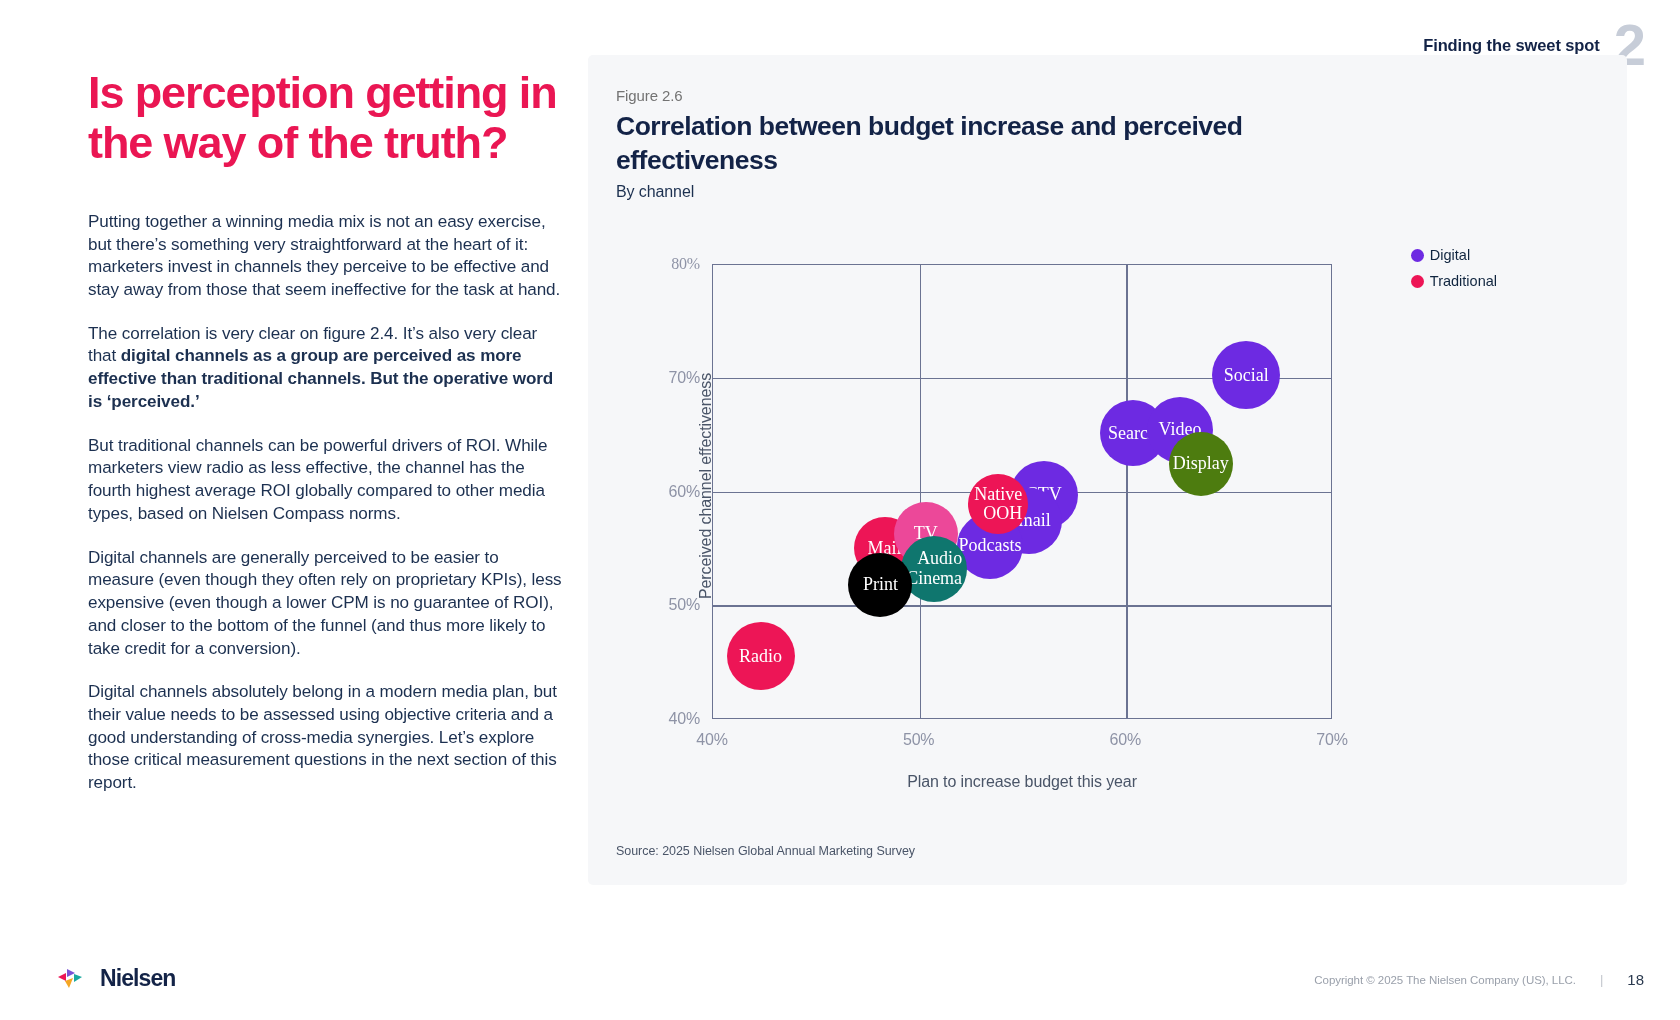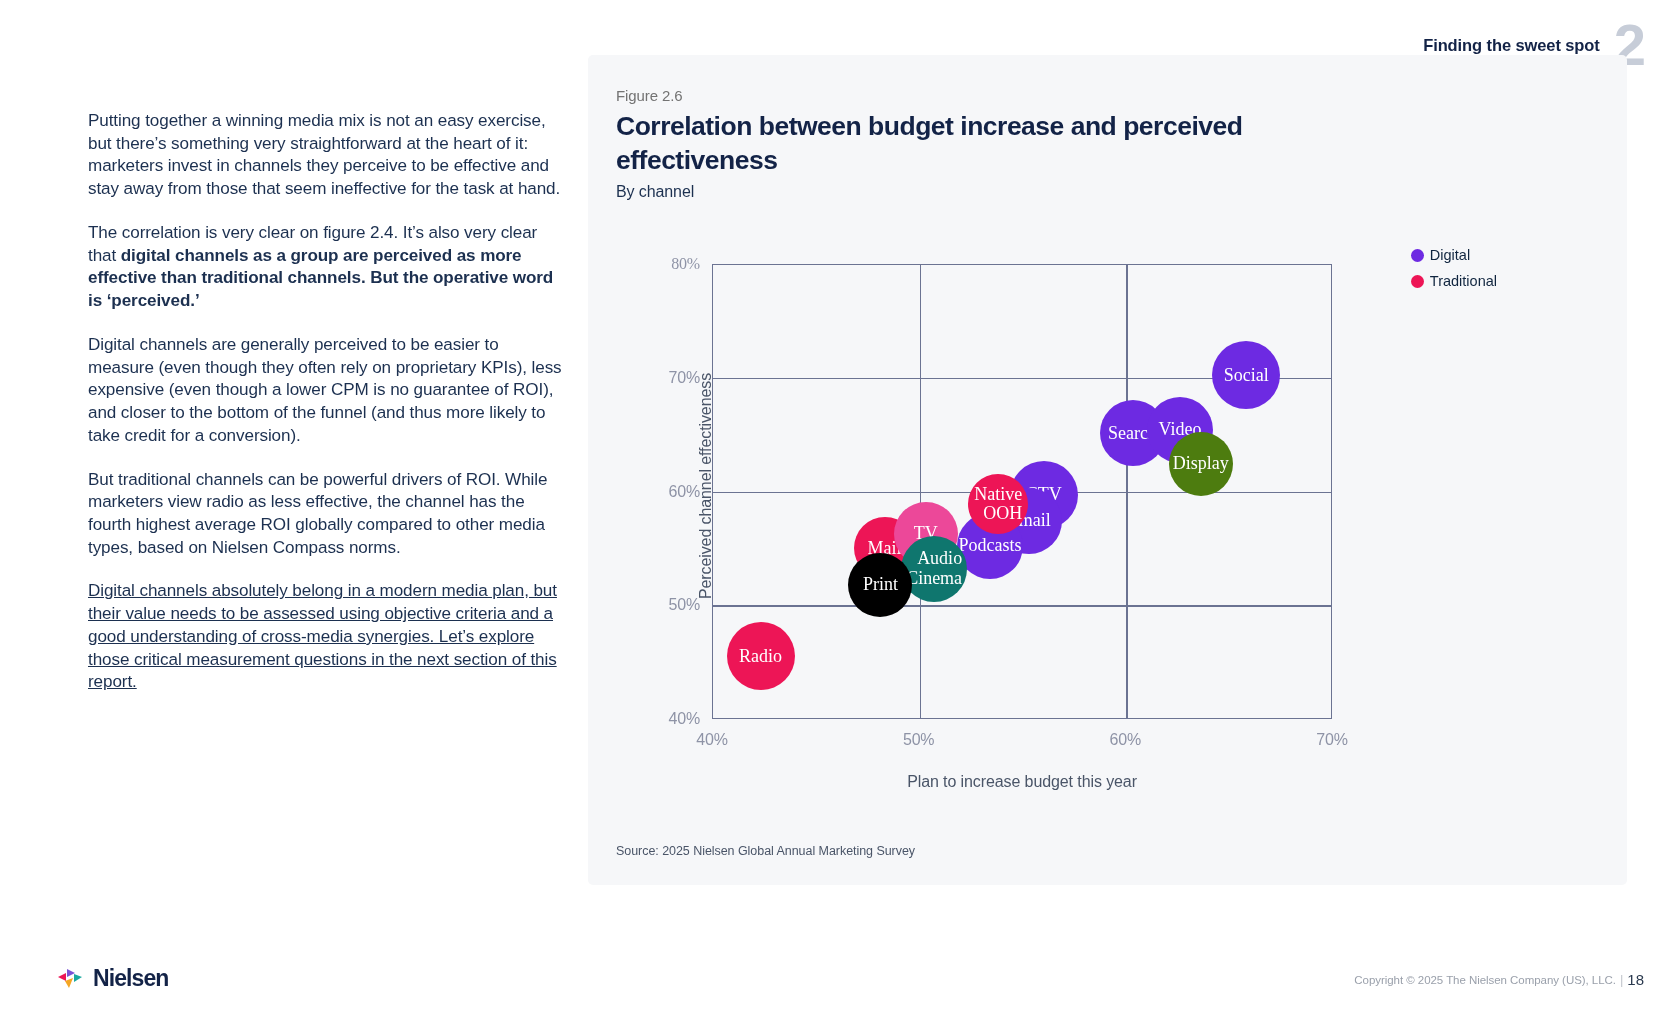--- a/index.html
+++ b/index.html
@@ -32,21 +32,21 @@
   .headline {
     font-size: 45px; font-weight: bold; color: #e8175d;
     line-height: 1.12; letter-spacing: -1.1px;
     color: #ea1653;
   }
   .body-copy { margin-top: 42px; }
   .body-copy p {
     font-size: 17.1px; line-height: 1.33; color: #1c3050;
     margin-bottom: 21px; letter-spacing: -0.1px;
   }
-  .body-copy p:last-child { margin-bottom: 12px; text-decoration: underline; }
+  .body-copy p:last-child { margin-bottom: 12px; }
   .body-copy b { font-weight: bold; }
 
   
   .chart-card {
     position: absolute; left: 588px; top: 55px;
     width: 1039px; height: 830px;
     background: #f6f7f9; border-radius: 5px;
   }
   .fig-label {
     position: absolute; left: 28px; top: 32px;
@@ -127,50 +127,51 @@
     position: absolute; left: 38px; top: 209px; width: 26px; height: 455px;
   }
   .xlabel {
     position: absolute; left: 124px; top: 718px; width: 620px;
     text-align: center; font-size: 16px; color: #4a5568; letter-spacing: -0.1px;
   }
 
   
   .footer-logo {
     position: absolute; left: 58px; bottom: 28px;
-    display: flex; align-items: center; gap: 9px;
+    display: flex; align-items: center; gap: 16px;
   }
   .logo-mark { width: 26px; height: 20px; }
   .logo-word {
     font-size: 23px; font-weight: bold; color: #132347; letter-spacing: -0.9px;
   }
   .footer-right {
     position: absolute; right: 36px; bottom: 32px;
-    display: flex; align-items: center; gap: 4px;
+    display: flex; align-items: center; gap: 24px;
   }
   .copyright { font-size: 11.5px; color: #9aa0ab; letter-spacing: -0.05px; }
   .pipe { color: #c2c6cd; font-size: 13px; }
   .pagenum { font-size: 15px; color: #2b3a4f; }
 </style>
 </head>
 <body>
 
 <div class="page">
 
   <div class="running-header">
     <div class="rh-text">Finding the sweet spot</div>
     <div class="rh-num">2</div>
   </div>
 
   <div class="left-col">
+    <h1 class="headline">Is perception getting in the way of the truth?</h1>
     <div class="body-copy">
       <p>Putting together a winning media mix is not an easy exercise, but there’s something very straightforward at the heart of it: marketers invest in channels they perceive to be effective and stay away from those that seem ineffective for the task at hand.</p>
       <p><span>The correlation is very clear on figure 2.4. It’s also very clear that </span><b>digital channels as a group are perceived as more effective than traditional channels. But the operative word is ‘perceived.’</b></p>
+      <p>But traditional channels can be powerful drivers of ROI. While marketers view radio as less effective, the channel has the fourth highest average ROI globally compared to other media types, based on Nielsen Compass norms.</p>
       <p>Digital channels are generally perceived to be easier to measure (even though they often rely on proprietary KPIs), less expensive (even though a lower CPM is no guarantee of ROI), and closer to the bottom of the funnel (and thus more likely to take credit for a conversion).</p>
-      <p>But traditional channels can be powerful drivers of ROI. While marketers view radio as less effective, the channel has the fourth highest average ROI globally compared to other media types, based on Nielsen Compass norms.</p>
       <p>Digital channels absolutely belong in a modern media plan, but their value needs to be assessed using objective criteria and a good understanding of cross-media synergies. Let’s explore those critical measurement questions in the next section of this report.</p>
     </div>
   </div>
 
   <div class="chart-card">
     <div class="fig-label">Figure 2.6</div>
     <div class="fig-title">Correlation between budget increase and perceived effectiveness</div>
     <div class="fig-sub">By channel</div>
 
     <div class="legend" id="legend">

